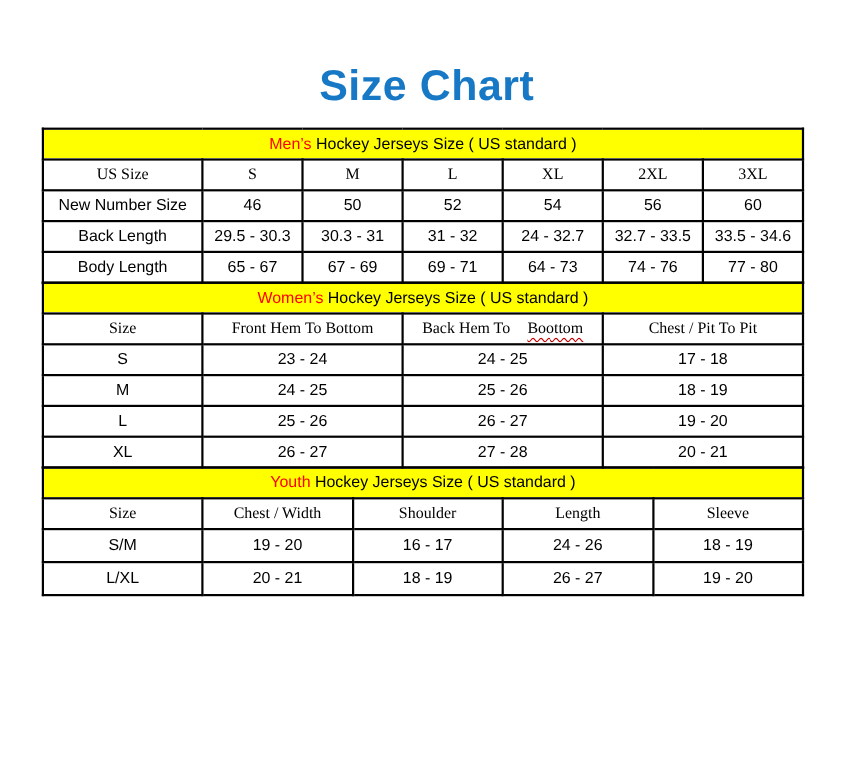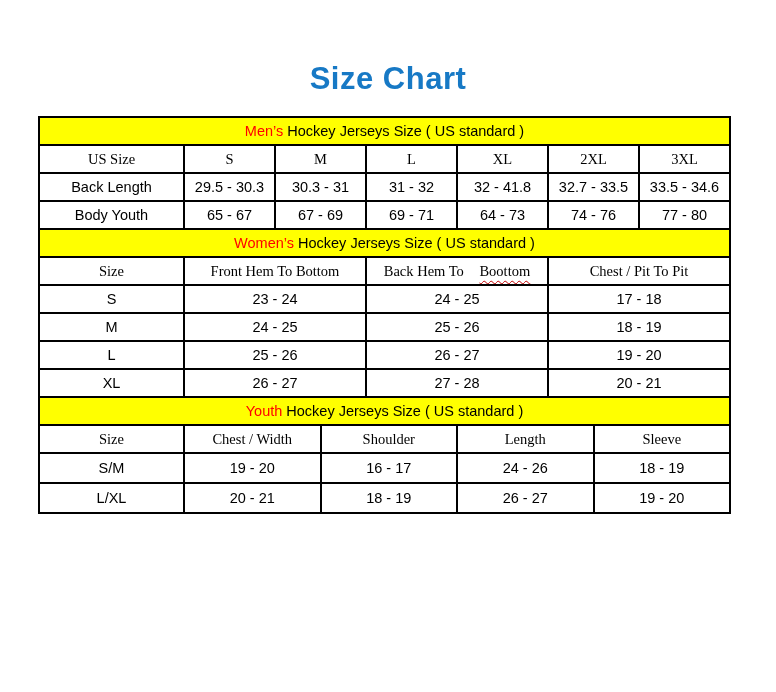--- a/index.html
+++ b/index.html
@@ -3,21 +3,21 @@
 <meta charset="utf-8">
 <style>
   html, body { margin: 0; padding: 0; }
   body {
     width: 776px; height: 692px; background: #ffffff; overflow: hidden;
     font-family: "Liberation Sans", sans-serif; color: #000;
   }
   .page { padding-top: 60px; }
   .page-title {
     margin: 0; text-align: center; color: #1779C5;
-    font-size: 31px; font-weight: bold; line-height: 38px;
+    font-size: 39px; font-weight: bold; line-height: 38px;
     letter-spacing: 0.5px;
   }
   .tables { width: 585px; margin: 18px 0 0 38px; }
   table.size-table { border-collapse: collapse; table-layout: fixed; width: 693px; }
   table.size-table + table.size-table { margin-top: -2px; }
   .size-table th, .size-table td {
     border: 2px solid #000; text-align: center; vertical-align: middle;
     font-size: 14.5px; padding: 0; height: 26px;
     overflow: hidden; white-space: nowrap; font-weight: normal;
   }
@@ -57,30 +57,39 @@
         <tr>
           <th class="hdr">US Size</th>
           <th class="hdr">S</th>
           <th class="hdr">M</th>
           <th class="hdr">L</th>
           <th class="hdr">XL</th>
           <th class="hdr">2XL</th>
           <th class="hdr">3XL</th>
         </tr>
         <tr>
+          <td>New Number Size</td>
+          <td>46</td>
+          <td>50</td>
+          <td>52</td>
+          <td>54</td>
+          <td>56</td>
+          <td>60</td>
+        </tr>
+        <tr>
           <td>Back Length</td>
           <td>29.5 - 30.3</td>
           <td>30.3 - 31</td>
           <td>31 - 32</td>
-          <td>32 - 41.8</td>
+          <td>24 - 32.7</td>
           <td>32.7 - 33.5</td>
           <td>33.5 - 34.6</td>
         </tr>
         <tr>
-          <td>Body Youth</td>
+          <td>Body Length</td>
           <td>65 - 67</td>
           <td>67 - 69</td>
           <td>69 - 71</td>
           <td>64 - 73</td>
           <td>74 - 76</td>
           <td>77 - 80</td>
         </tr>
       </tbody>
     </table>
 

